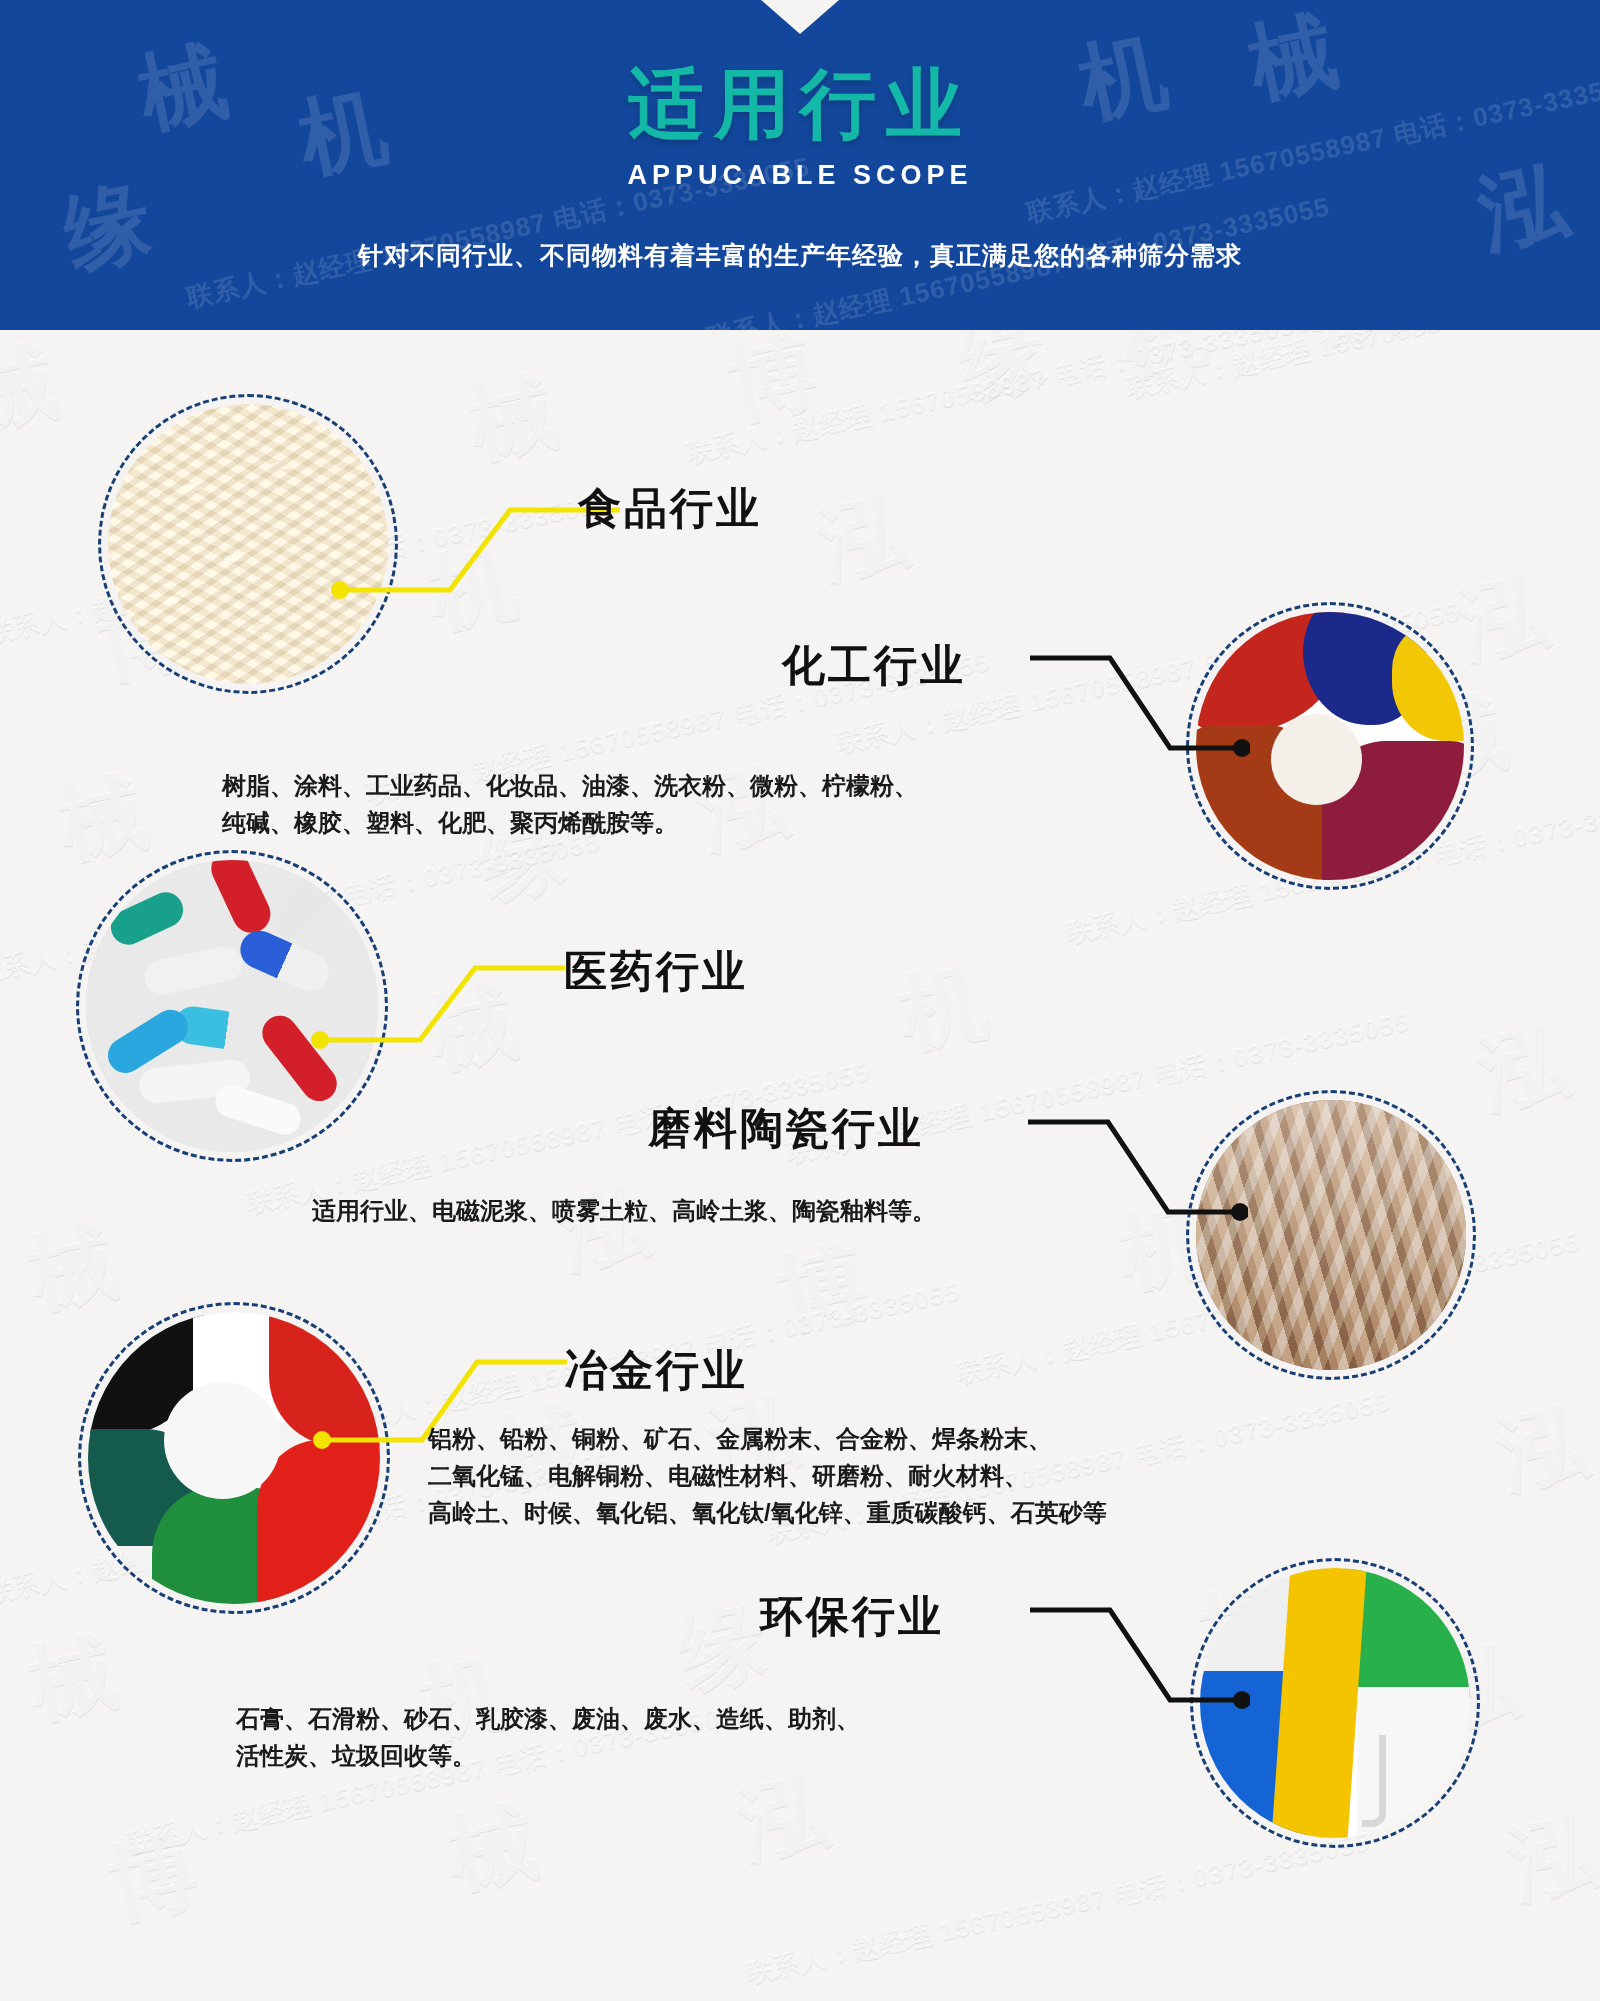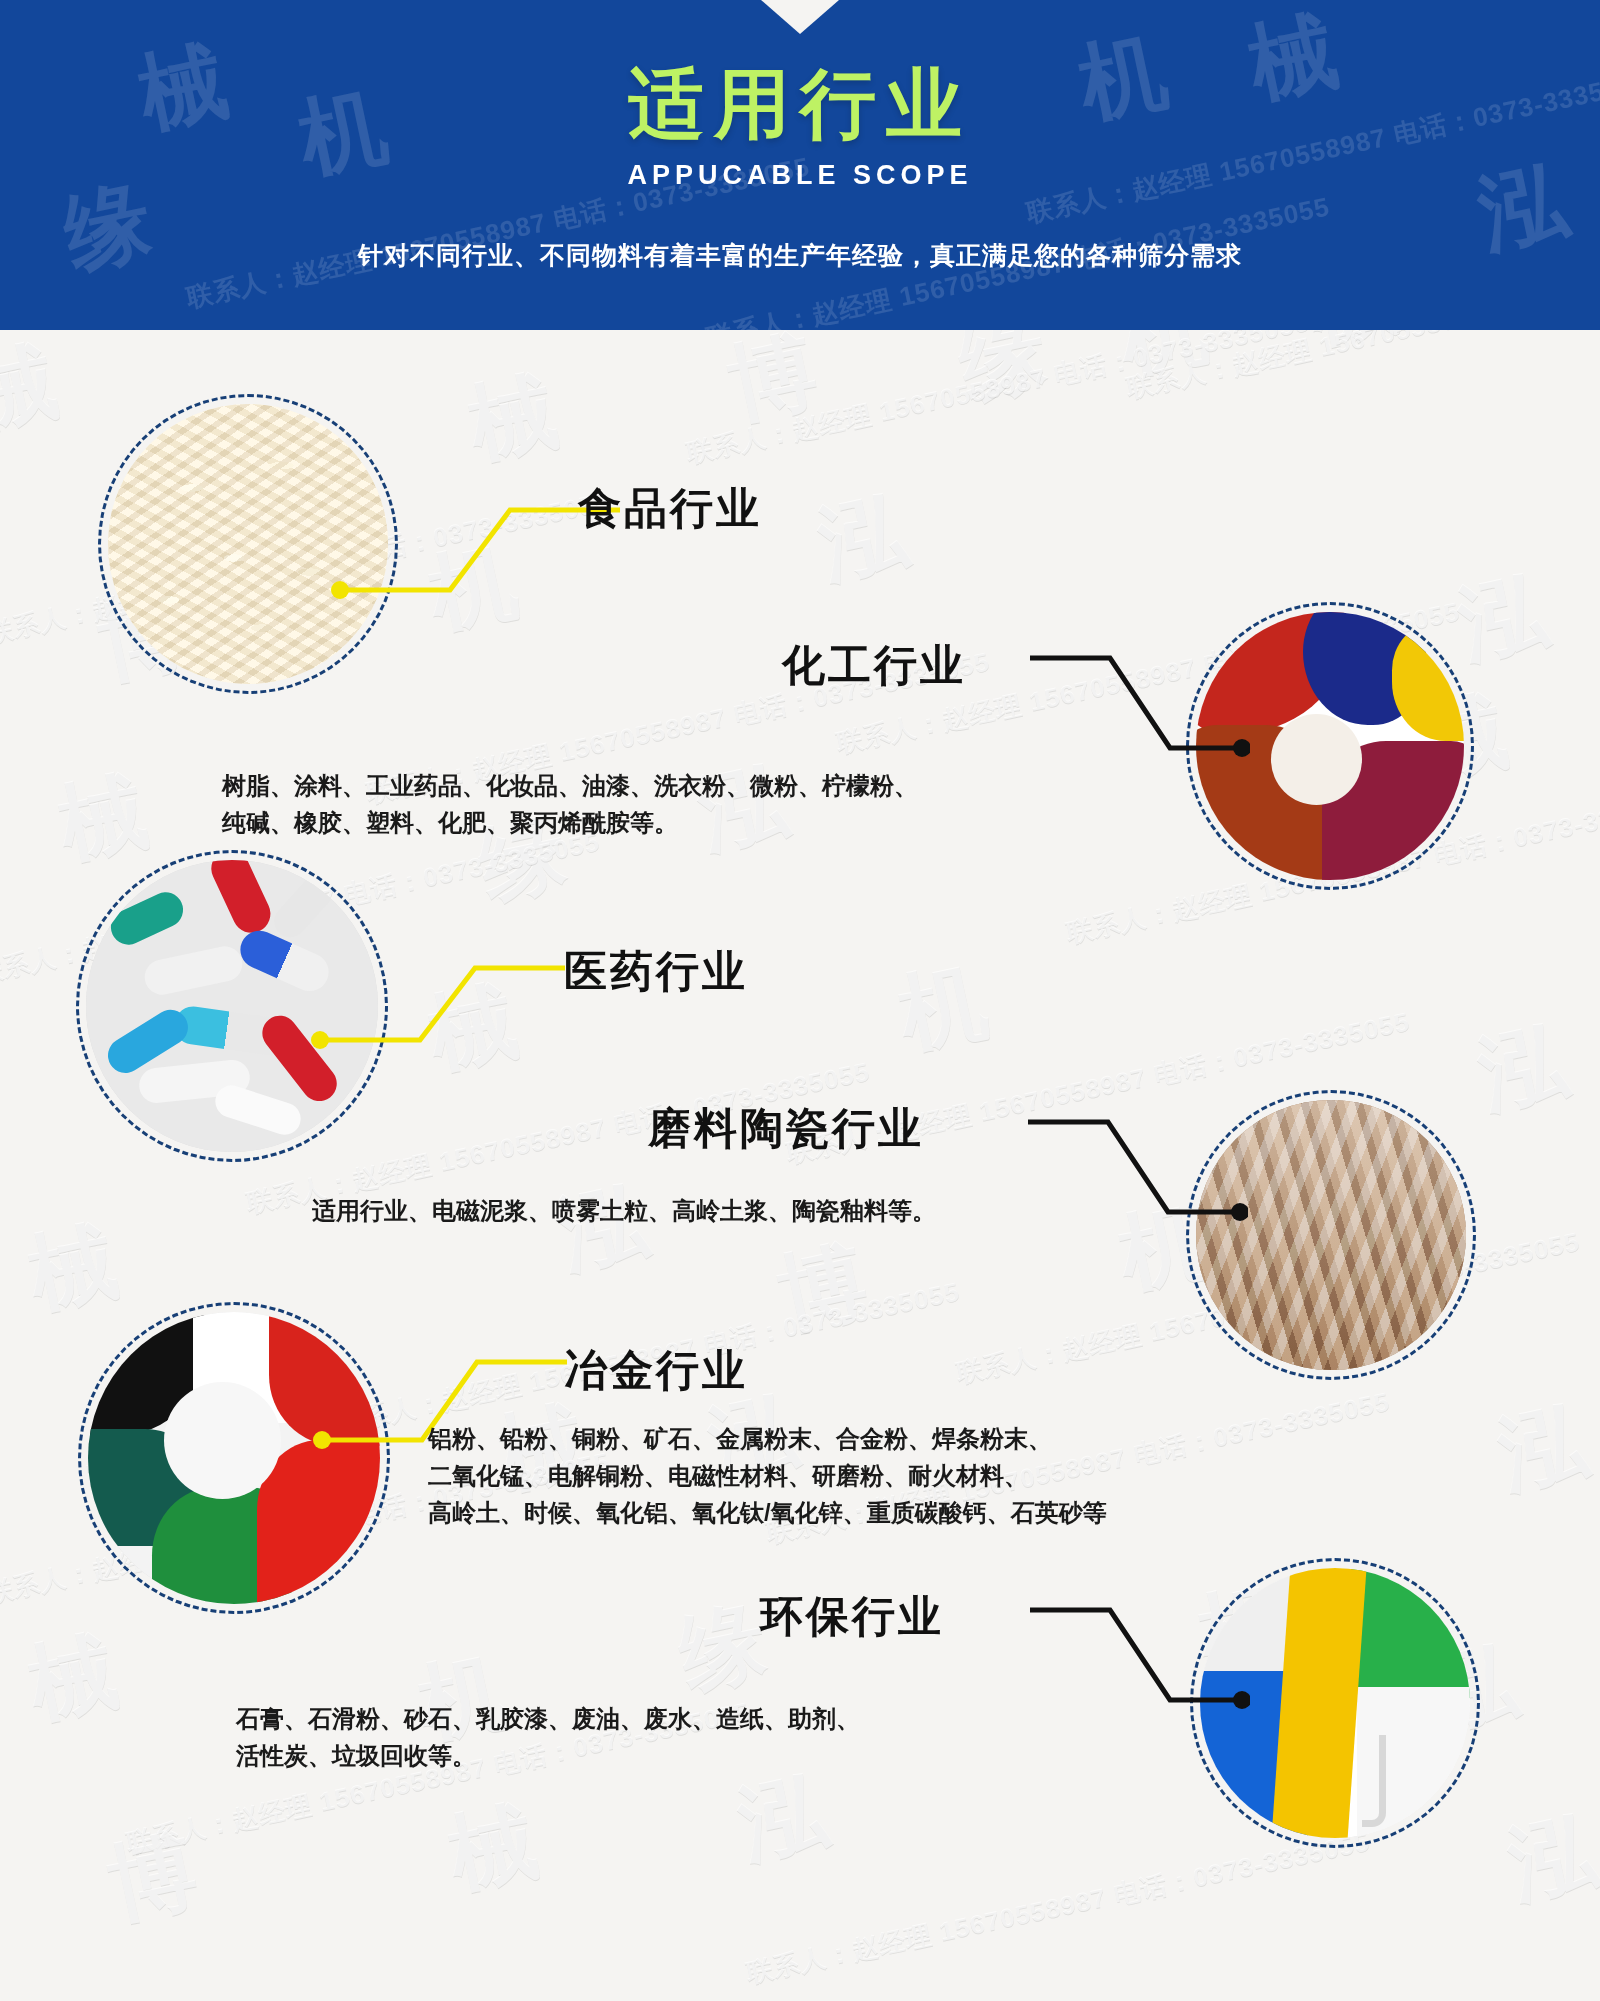--- a/index.html
+++ b/index.html
@@ -51,21 +51,21 @@
     background: #f5f4f2;
     clip-path: polygon(0 0, 100% 0, 50% 100%);
   }
   .header-inner {
     position: relative;
     z-index: 4;
     text-align: center;
     padding-top: 62px;
   }
   .title-cn {
-    color: #bef264;
+    color: #14b8a6;
     font-size: 76px;
     font-weight: bold;
     letter-spacing: 10px;
     line-height: 1.1;
     text-shadow: 0 3px 6px rgba(0,0,0,0.18);
   }
   .title-en {
     color: #ffffff;
     font-size: 27px;
     font-weight: bold;

